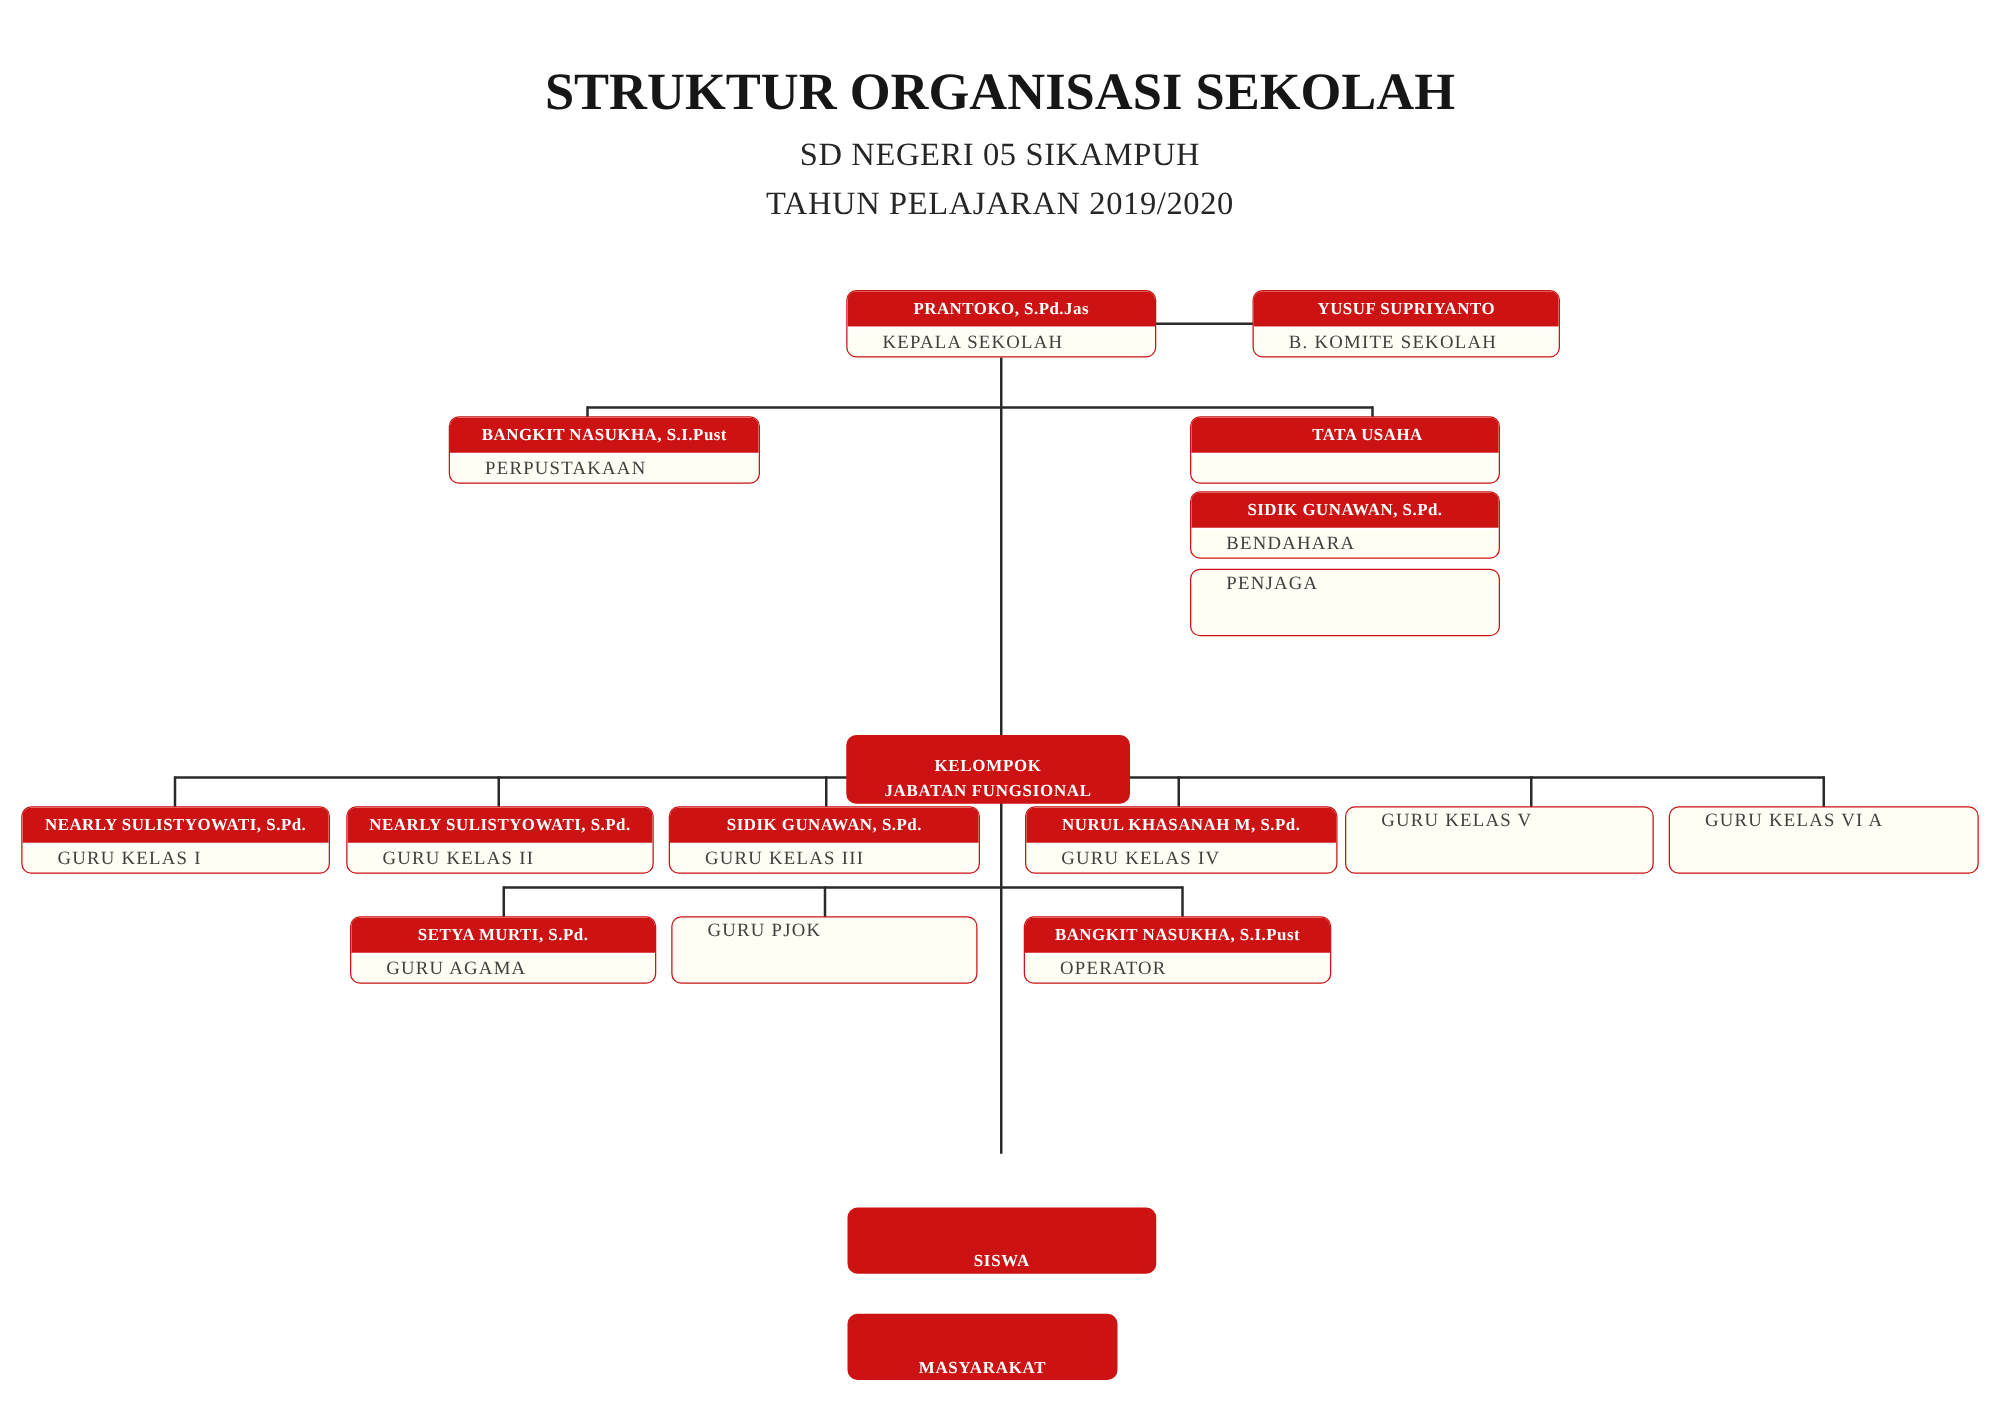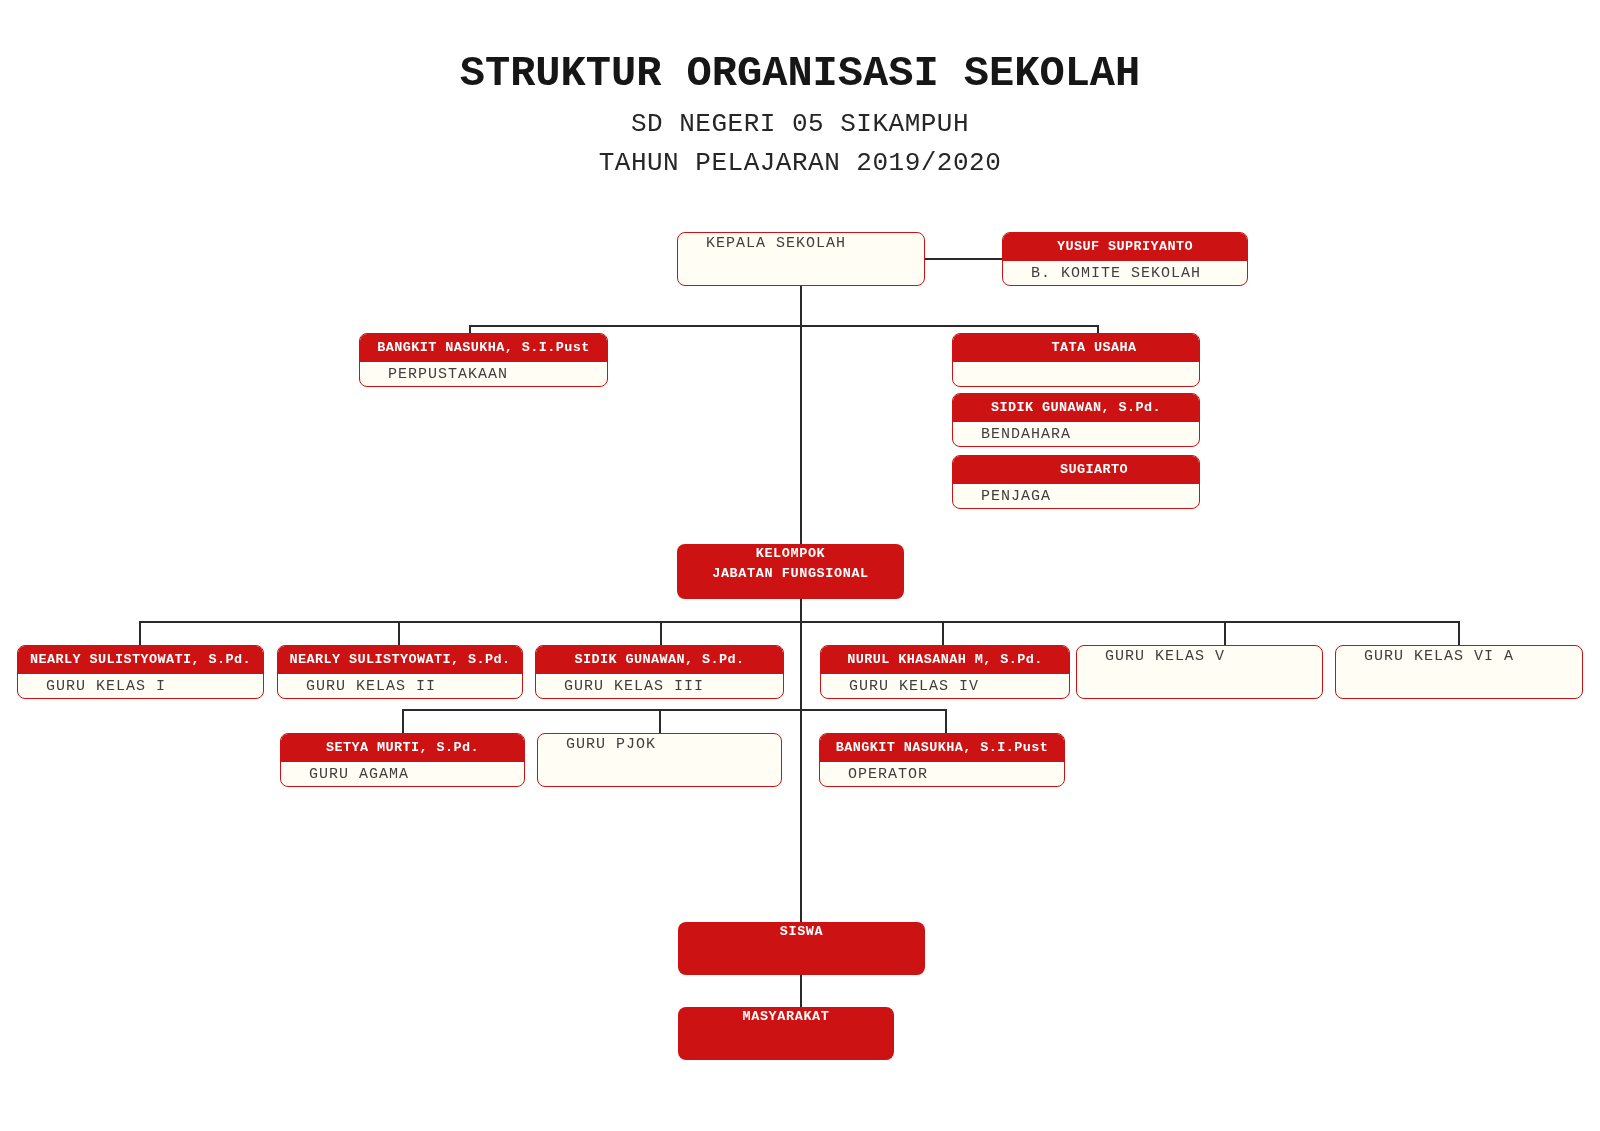--- a/index.html
+++ b/index.html
@@ -1,20 +1,20 @@
 <!DOCTYPE html>
 <html><head>
 <meta charset="utf-8">
 <style>
   html,body{margin:0;padding:0;background:#ffffff;}
   .page{
     position:relative;
     width:1600px;height:1131px;
     background:#ffffff;
-    font-family:Liberation Mono, monospace;
+    font-family:Liberation Serif, serif;
     overflow:hidden;
   }
   
   .hdr{position:absolute;left:0;top:0;width:100%;text-align:center;}
   .hdr h1{
     margin:0;padding-top:53px;
     font-size:42px;font-weight:bold;letter-spacing:0px;
     color:#161616;line-height:42px;
   }
   .hdr .sub1{margin-top:14px;font-size:26px;line-height:30px;letter-spacing:.5px;color:#262626;}
@@ -43,21 +43,21 @@
   .node .hd.left{text-align:center;padding-left:36px;}
   .node .bd{
     height:21px;line-height:22px;
     font-size:15px;letter-spacing:1px;
     color:#413e3e;padding-left:28px;
     white-space:nowrap;
   }
   .node.solid{
     background:var(--red,#cc1212);
     border:none;border-radius:8px;
-    display:flex;align-items:flex-start;justify-content:center;
+    display:flex;align-items:flex-end;justify-content:center;margin-top:44px;
   }
   .node.solid .lbl{
     color:#ffffff;font-weight:bold;
     font-size:13.5px;letter-spacing:.6px;
     line-height:20px;text-align:center;
     white-space:pre-line;
   }
 </style>
 </head>
 <body>
@@ -91,40 +91,40 @@
     <line x1="403" y1="710" x2="946" y2="710"></line>
     <line x1="403" y1="709" x2="403" y2="734"></line>
     <line x1="660" y1="709" x2="660" y2="734"></line>
     <line x1="946" y1="709" x2="946" y2="734"></line>
 
     <line x1="801" y1="974" x2="801" y2="1008"></line>
   </svg>
 
   <div id="nodes">
       <div class="node" style="left: 677px; top: 232px; width: 248px;">
+        <div class="hd">PRANTOKO, S.Pd.Jas</div>
         <div class="bd">KEPALA SEKOLAH</div>
       </div>
       <div class="node" style="left: 1002px; top: 232px; width: 246px;">
         <div class="hd">YUSUF SUPRIYANTO</div>
         <div class="bd">B. KOMITE SEKOLAH</div>
       </div>
       <div class="node" style="left: 359px; top: 333px; width: 249px;">
         <div class="hd">BANGKIT NASUKHA, S.I.Pust</div>
         <div class="bd">PERPUSTAKAAN</div>
       </div>
       <div class="node" style="left: 952px; top: 333px; width: 248px;">
         <div class="hd left">TATA USAHA</div>
         <div class="bd"></div>
       </div>
       <div class="node" style="left: 952px; top: 393px; width: 248px;">
         <div class="hd">SIDIK GUNAWAN, S.Pd.</div>
         <div class="bd">BENDAHARA</div>
       </div>
       <div class="node" style="left: 952px; top: 455px; width: 248px;">
-        <div class="hd left">SUGIARTO</div>
         <div class="bd">PENJAGA</div>
       </div>
       <div class="node solid" style="left: 677px; top: 544px; width: 227px; height: 55px;">
         <div class="lbl">KELOMPOK
 JABATAN FUNGSIONAL</div>
       </div>
       <div class="node" style="left: 17px; top: 645px; width: 247px;">
         <div class="hd">NEARLY SULISTYOWATI, S.Pd.</div>
         <div class="bd">GURU KELAS I</div>
       </div>

